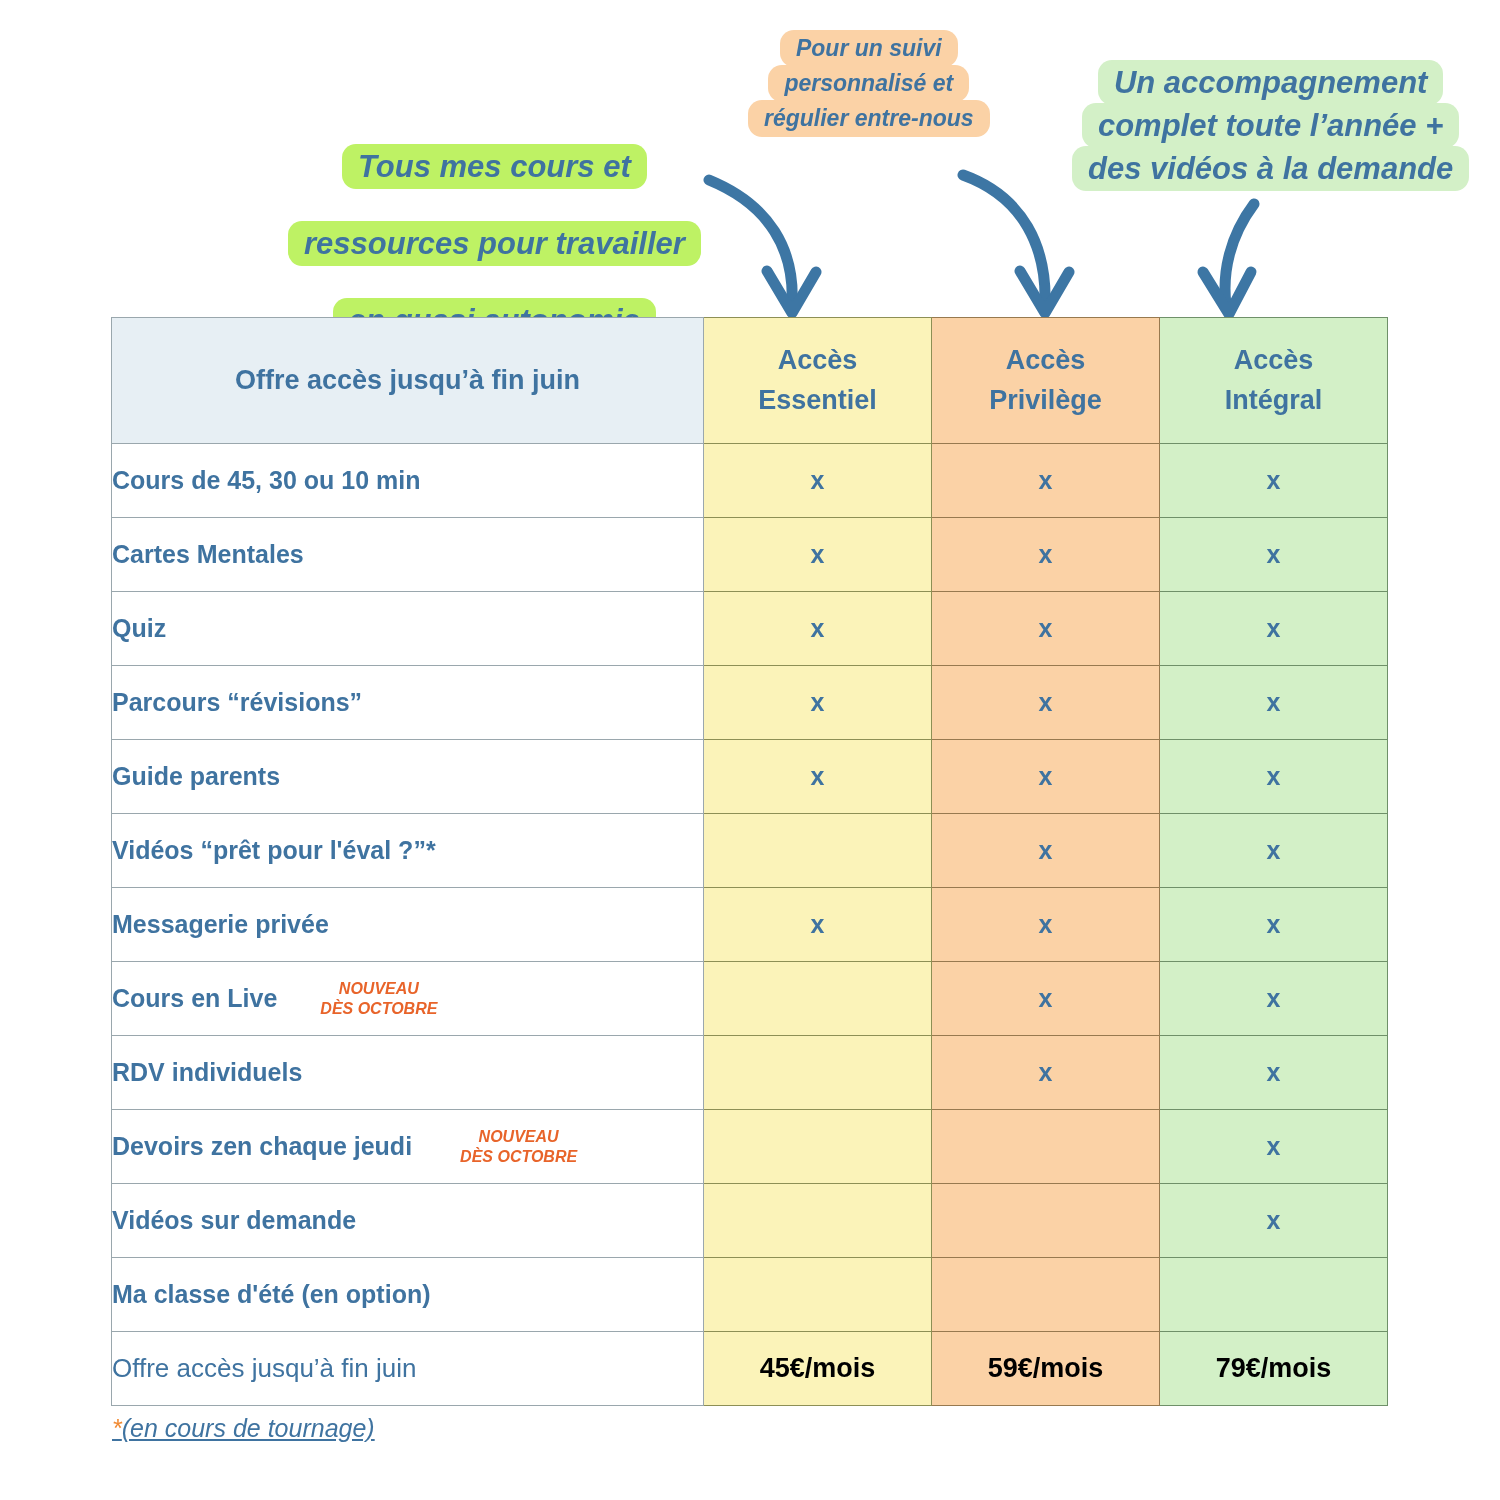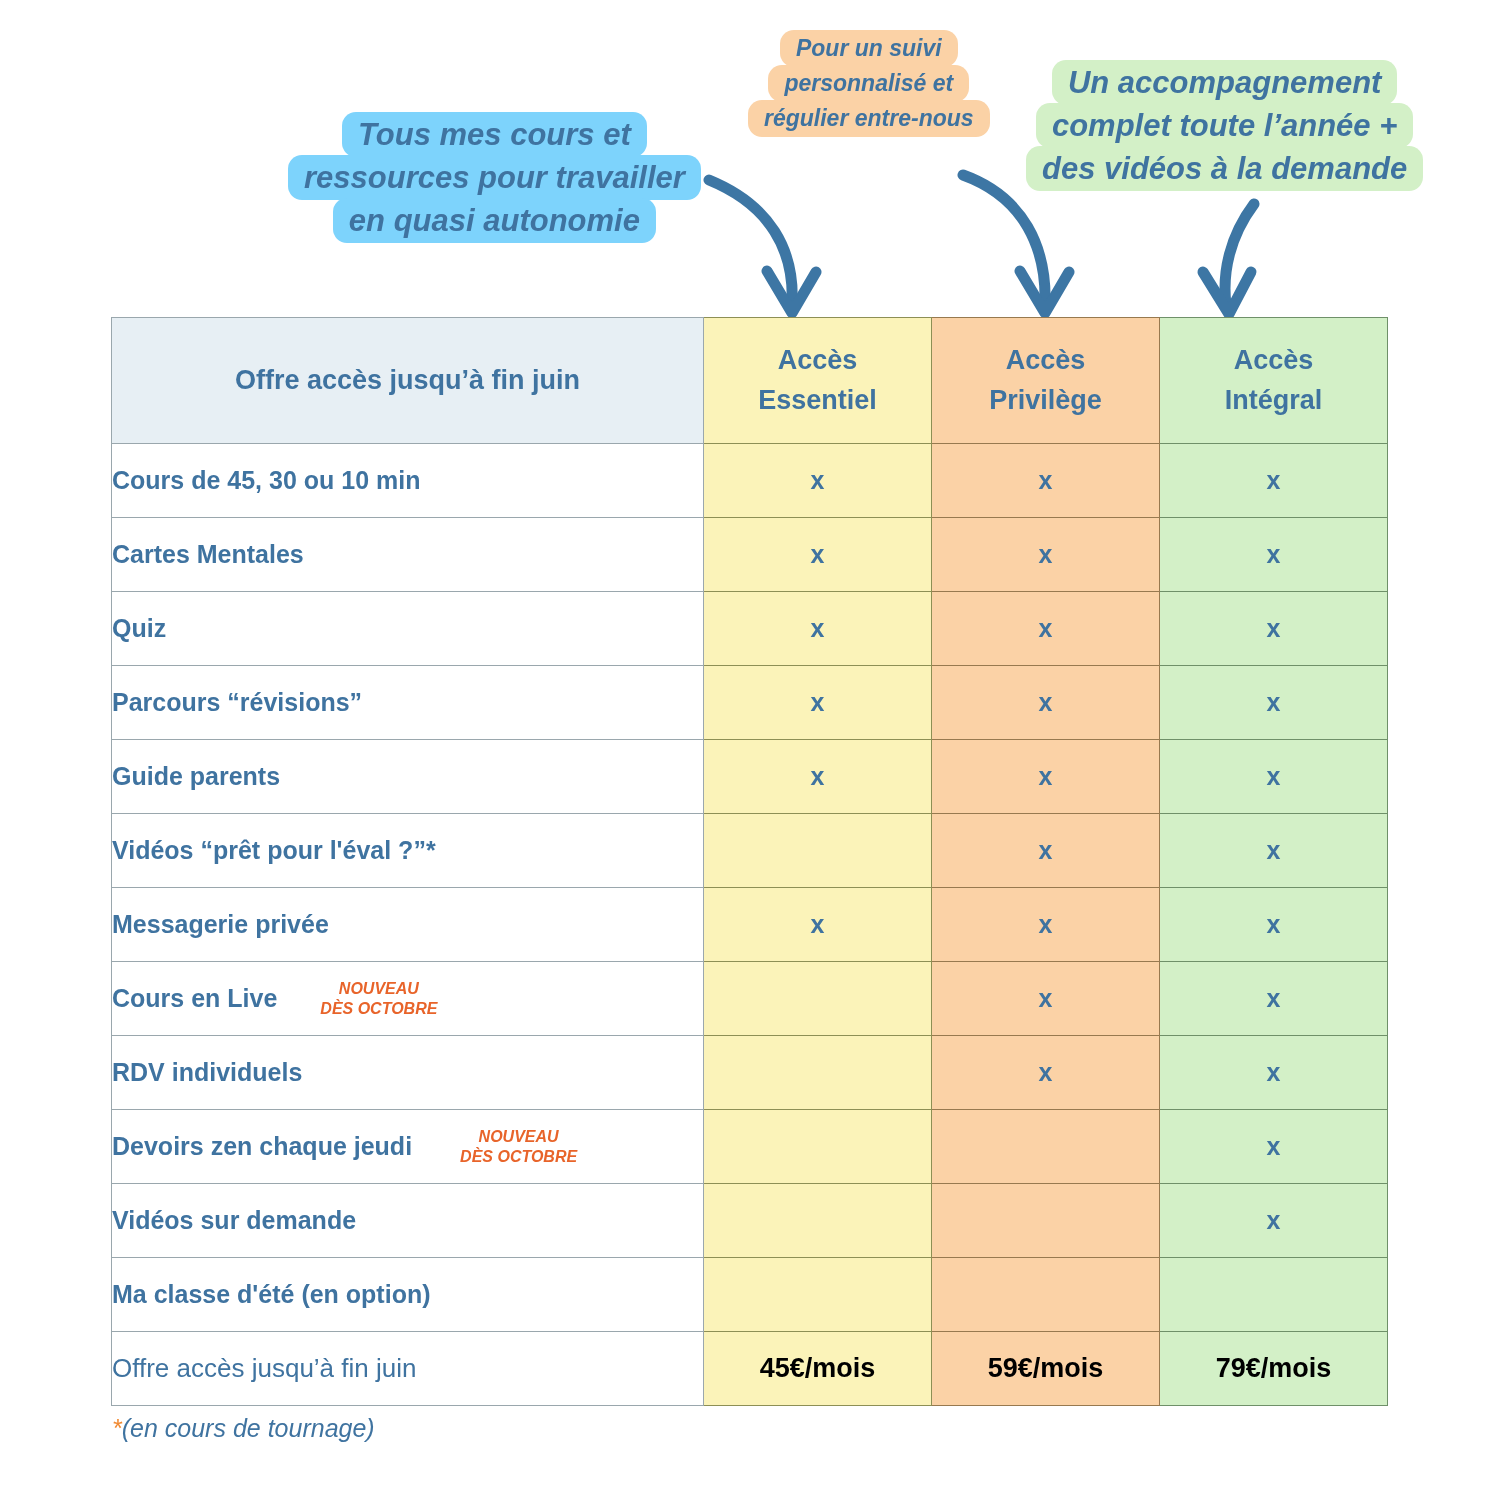--- a/index.html
+++ b/index.html
@@ -24,26 +24,26 @@
   }
   .callout .ln {
     display: inline-block;
     padding: 7px 16px 7px 16px;
     border-radius: 14px;
     white-space: nowrap;
   }
   .callout .ln + .ln { margin-top: -2px; }
 
   #callout-essentiel { left: 288px; top: 112px; font-size: 31px; }
-  #callout-essentiel .ln { background: #7dd3fc; }
+  #callout-essentiel .ln { background: #bef264; margin-top: 32px; }
 
   #callout-privilege { left: 748px; top: 30px; font-size: 23px; }
   #callout-privilege .ln { background: #fbd2a6; }
 
-  #callout-integral  { left: 1026px; top: 60px; font-size: 31px; }
+  #callout-integral  { left: 1072px; top: 60px; font-size: 31px; }
   #callout-integral .ln { background: #d3f0c7; }
 
   
   #arrows { position: absolute; left: 0; top: 0; width: 1500px; height: 1500px; pointer-events: none; }
 
   
   #cmp-table {
     position: absolute;
     left: 111px; top: 317px;
     width: 1277px;
@@ -128,20 +128,21 @@
     color: #000000;
   }
 
   
   #footnote {
     position: absolute;
     left: 112px; top: 1414px;
     font-size: 25px;
     font-style: italic;
     color: #3f73a0;
+    text-decoration: underline;
   }
   #footnote .star { color: #f08a33; font-style: italic; }
 </style>
 </head>
 <body>
 
 <div id="page">
 
   <div class="callout" id="callout-essentiel">
     <span class="ln">Tous mes cours et</span>

